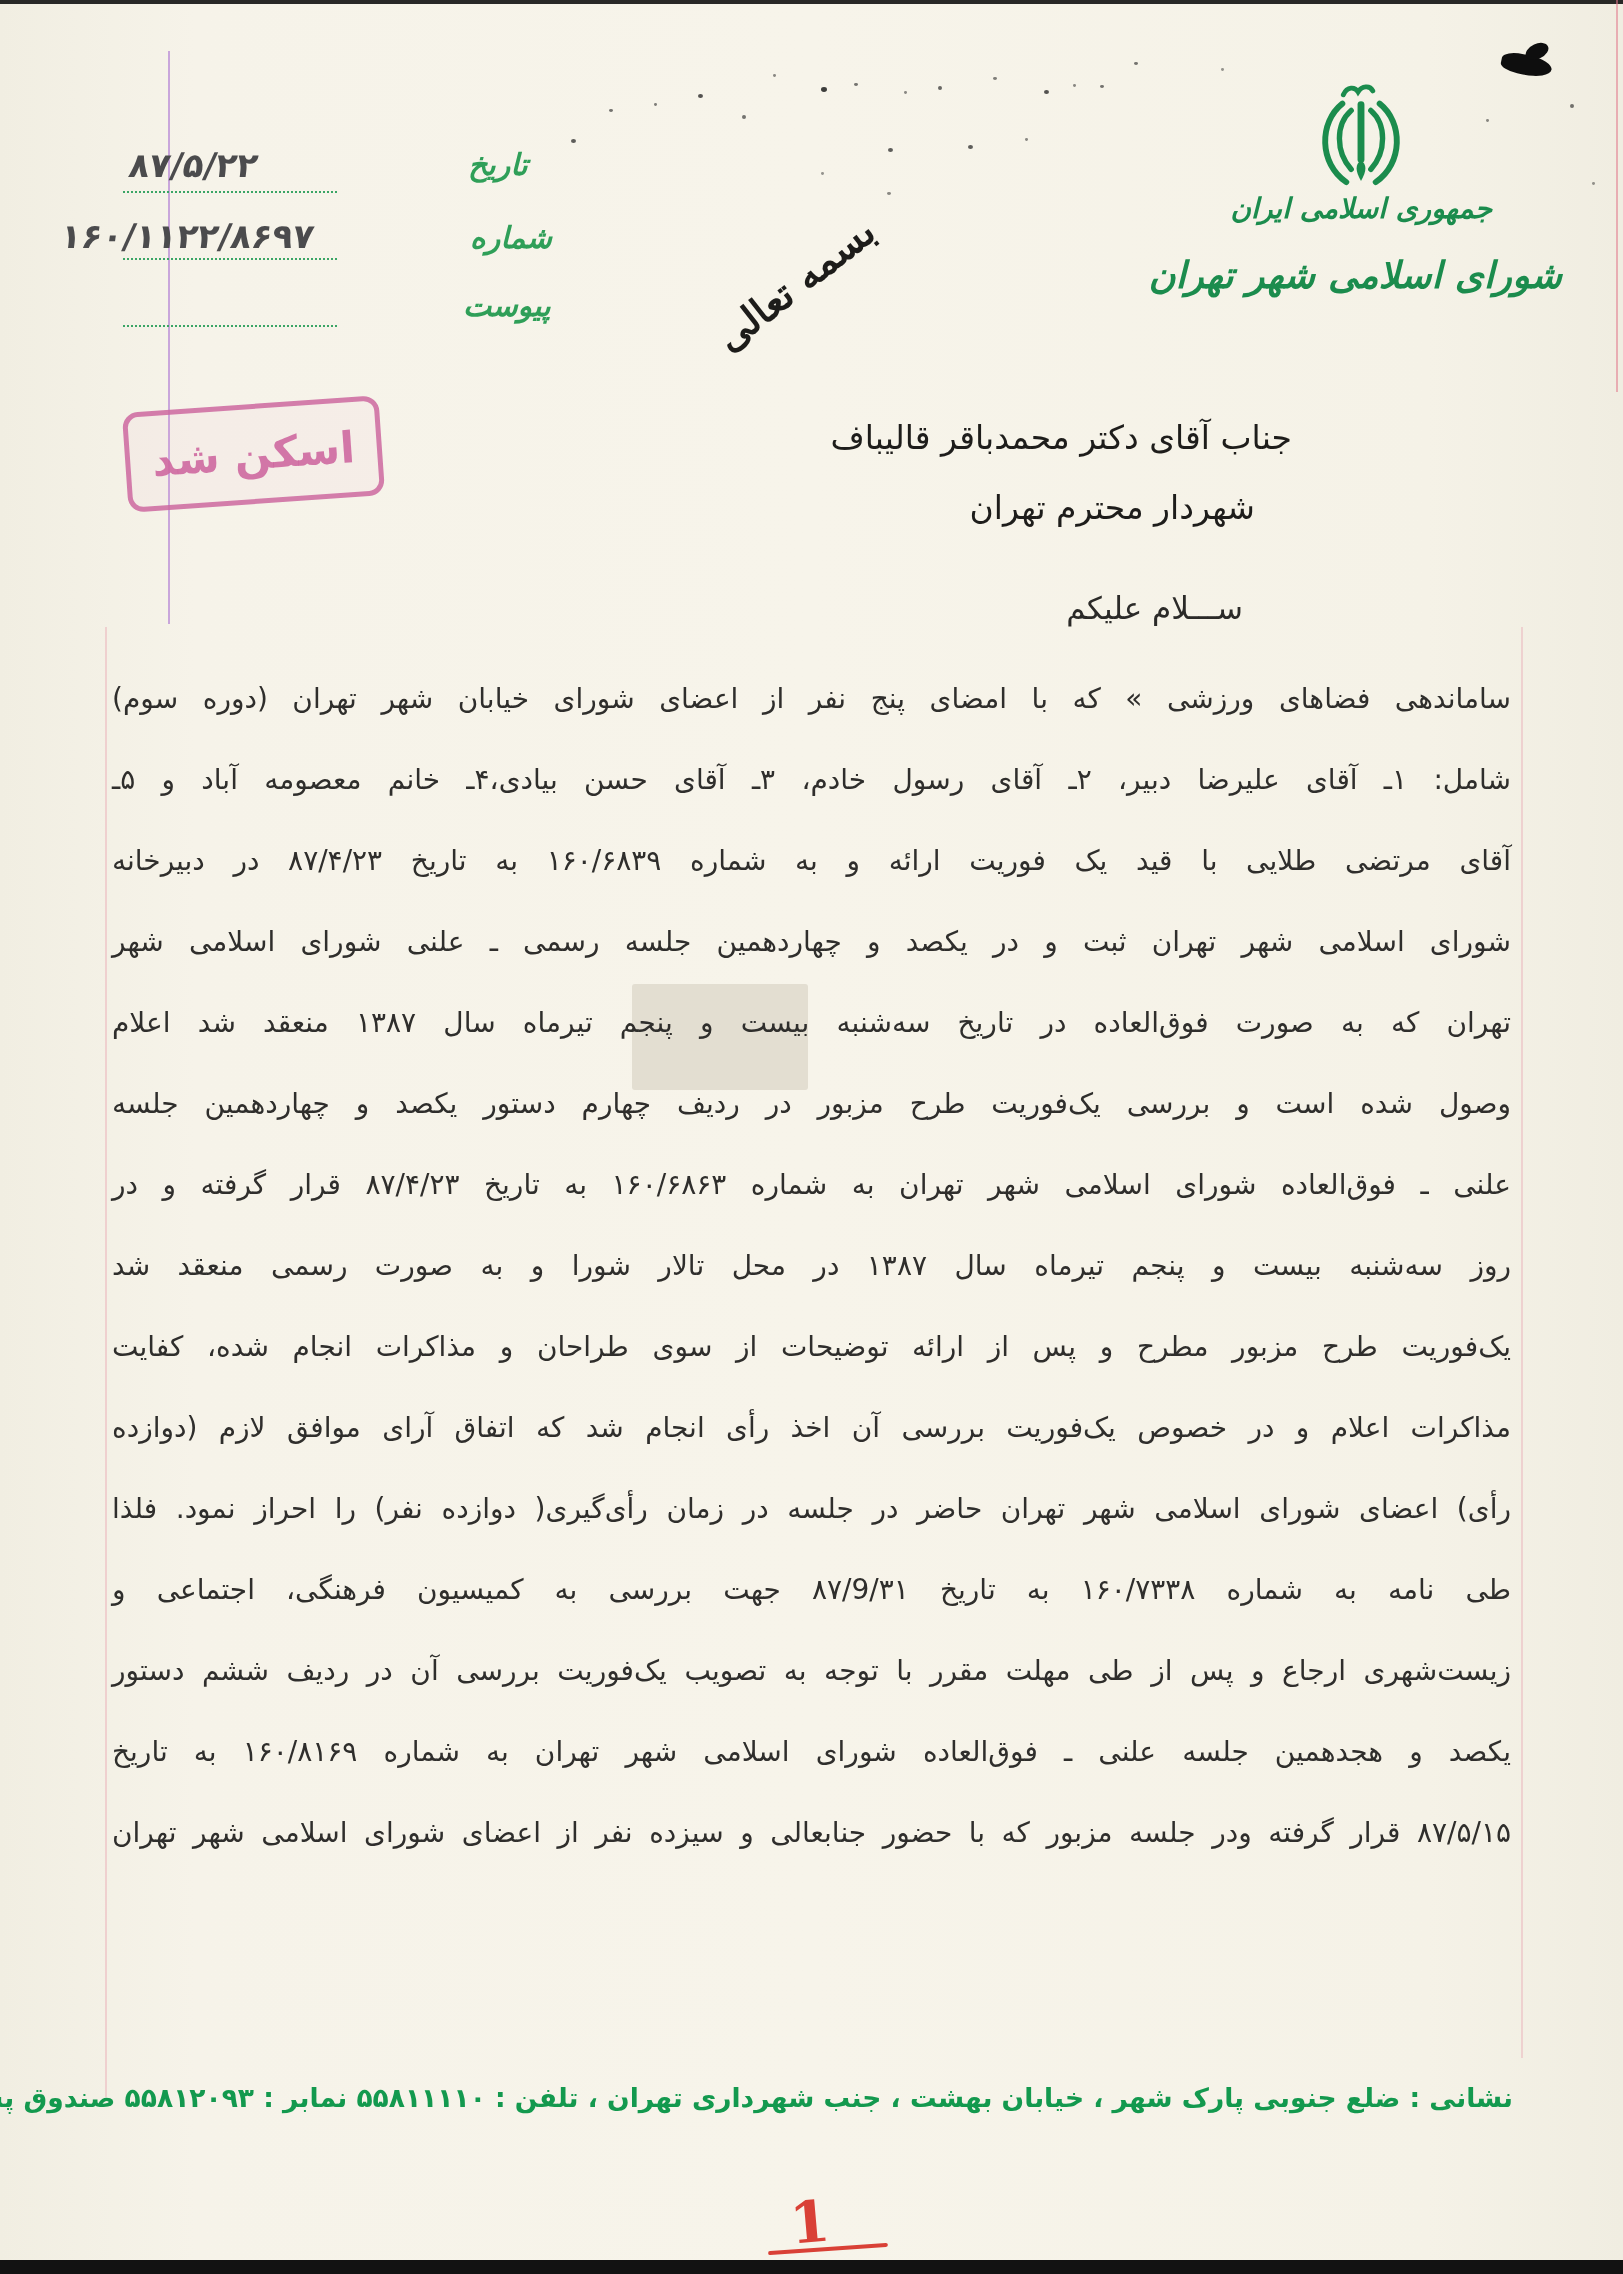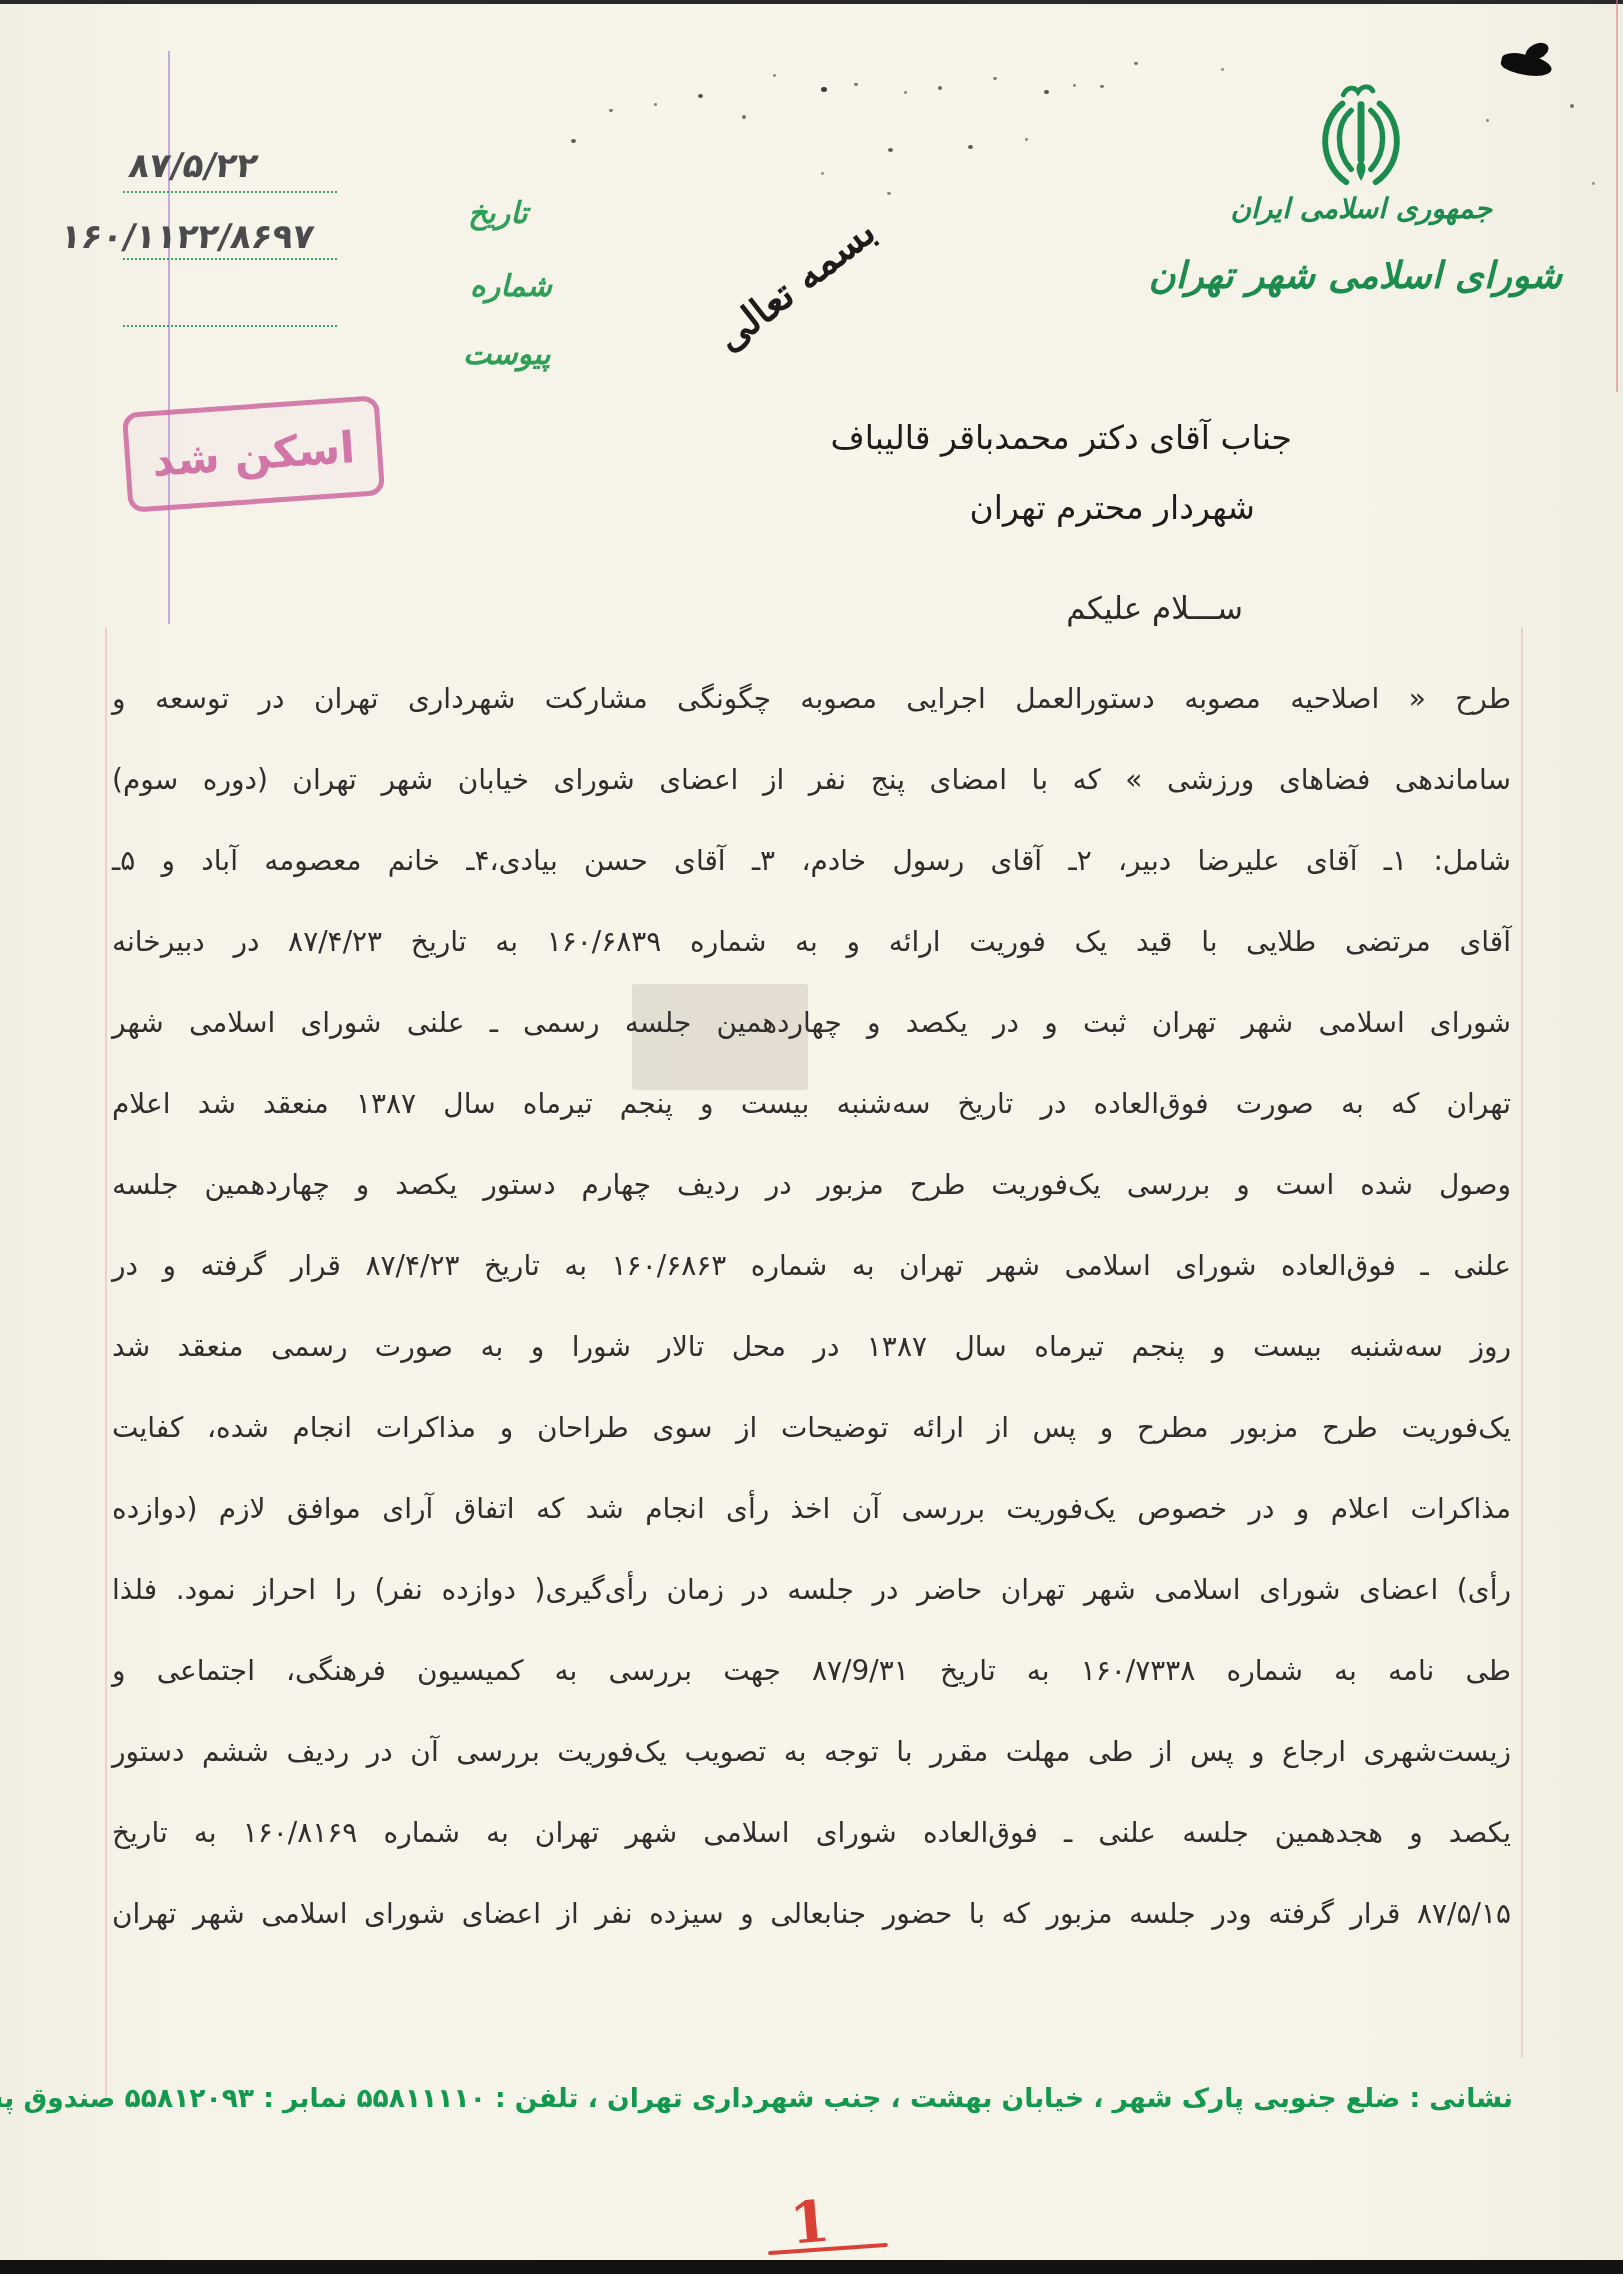--- a/index.html
+++ b/index.html
@@ -9,21 +9,21 @@
     font-family:"DejaVu Sans",sans-serif;color:#2f2e2c;
   }
   .abs{position:absolute;}
   .rtl{direction:rtl;unicode-bidi:plaintext;}
   
   .scan-bar{position:absolute;left:0;width:100%;background:#121212;}
   .speck{position:absolute;background:#1c1c1c;border-radius:50%;}
   .vline{position:absolute;width:2px;}
   
   .green-head{color:#1b8c4d;font-family:"DejaVu Serif",serif;font-weight:bold;font-style:italic;white-space:nowrap;}
-  .meta-label{position:absolute;color:#2f9f58;font-family:"DejaVu Serif",serif;font-style:italic;font-weight:bold;font-size:30px;white-space:nowrap;margin-top:48px;}
+  .meta-label{position:absolute;color:#2f9f58;font-family:"DejaVu Serif",serif;font-style:italic;font-weight:bold;font-size:30px;white-space:nowrap;}
   .meta-value{position:absolute;color:#4b4b4d;font-size:34px;font-weight:bold;text-align:center;transform:skewX(-8deg);letter-spacing:1px;white-space:nowrap;}
   .dotline{position:absolute;left:123px;width:214px;border-bottom:2.9px dotted #3aa565;height:0;}
   .bismillah{position:absolute;left:712px;top:257px;width:176px;text-align:center;
     font-family:"DejaVu Serif",serif;font-weight:bold;font-size:39px;color:#1d1c1a;
     transform:rotate(-38deg);white-space:nowrap;}
   
   .stamp{position:absolute;left:125px;top:404px;width:247px;height:90px;
     border:5.9px solid rgba(205,104,160,.85);border-radius:15.7px;transform:rotate(-4deg);
     display:flex;align-items:center;justify-content:center;background:rgba(231,156,196,.06);}
   .stamp span{color:rgba(206,104,160,.9);font-size:43px;font-weight:bold;letter-spacing:3.9px;white-space:nowrap;}
@@ -121,21 +121,20 @@
   <div class="recipient rtl">
     <div class="l1">جناب آقای دکتر محمدباقر قالیباف</div>
     <div class="l2">شهردار محترم تهران</div>
   </div>
 
   <div class="salutation rtl">ســـلام علیکم</div>
 
   <div class="patch"></div>
 
   <div class="body-block">
-    <div class="body-line">طرح « اصلاحیه مصوبه دستورالعمل اجرایی مصوبه چگونگی مشارکت شهرداری تهران در توسعه و</div>
     <div class="body-line">ساماندهی فضاهای ورزشی » که با امضای پنج نفر از اعضای شورای خیابان شهر تهران (دوره سوم)</div>
     <div class="body-line">شامل: ۱ـ آقای علیرضا دبیر، ۲ـ آقای رسول خادم، ۳ـ آقای حسن بیادی،۴ـ خانم معصومه آباد و ۵ـ</div>
     <div class="body-line">آقای مرتضی طلایی با قید یک فوریت ارائه و به شماره ۱۶۰/۶۸۳۹ به تاریخ ۸۷/۴/۲۳ در دبیرخانه</div>
     <div class="body-line">شورای اسلامی شهر تهران ثبت و در یکصد و چهاردهمین جلسه رسمی ـ علنی شورای اسلامی شهر</div>
     <div class="body-line">تهران که به صورت فوق‌العاده در تاریخ سه‌شنبه بیست و پنجم تیرماه سال ۱۳۸۷ منعقد شد اعلام</div>
     <div class="body-line">وصول شده است و بررسی یک‌فوریت طرح مزبور در ردیف چهارم دستور یکصد و چهاردهمین جلسه</div>
     <div class="body-line">علنی ـ فوق‌العاده شورای اسلامی شهر تهران به شماره ۱۶۰/۶۸۶۳ به تاریخ ۸۷/۴/۲۳ قرار گرفته و در</div>
     <div class="body-line">روز سه‌شنبه بیست و پنجم تیرماه سال ۱۳۸۷ در محل تالار شورا و به صورت رسمی منعقد شد</div>
     <div class="body-line">یک‌فوریت طرح مزبور مطرح و پس از ارائه توضیحات از سوی طراحان و مذاکرات انجام شده، کفایت</div>
     <div class="body-line">مذاکرات اعلام و در خصوص یک‌فوریت بررسی آن اخذ رأی انجام شد که اتفاق آرای موافق لازم (دوازده</div>

